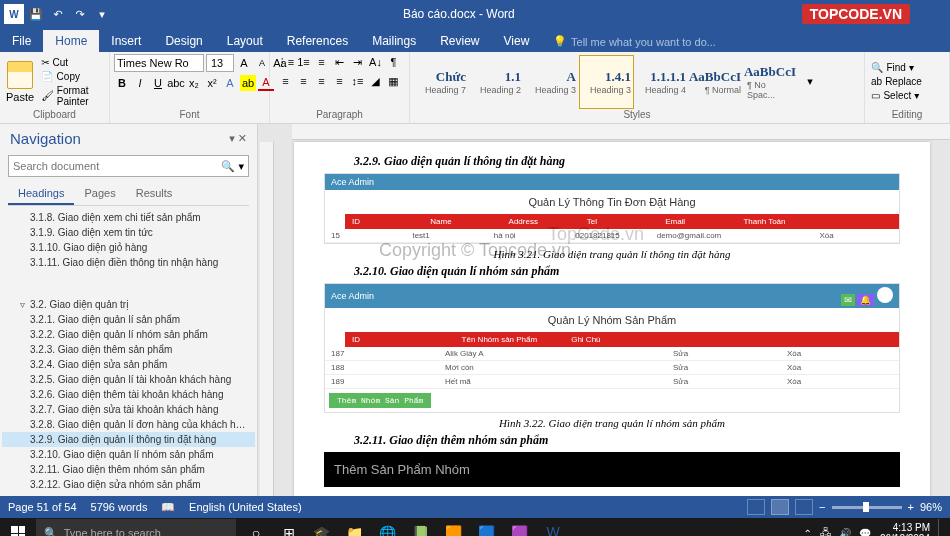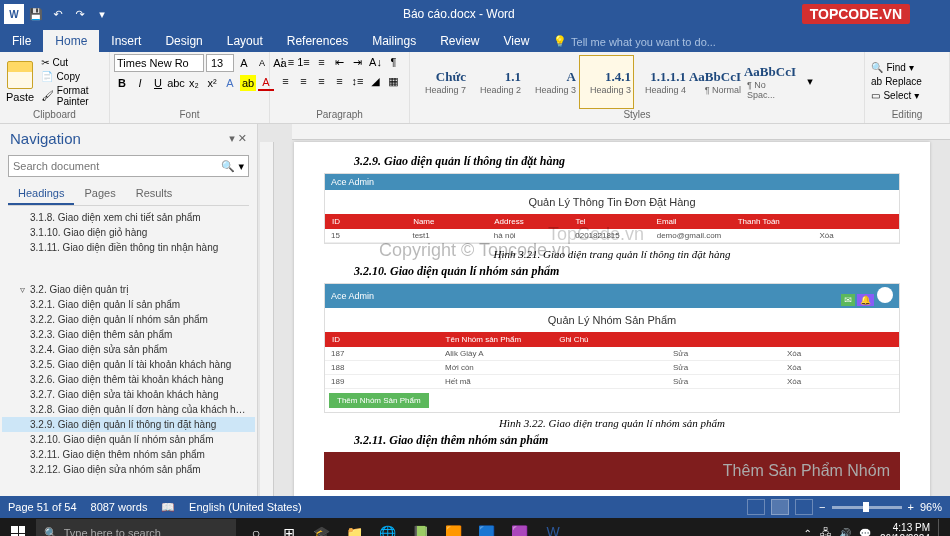--- a/index.html
+++ b/index.html
@@ -71,27 +71,27 @@
 .ruler-v { position: absolute; left: 2px; top: 18px; width: 14px; bottom: 0; background: #f3f3f3; border-right: 1px solid #ccc; }
 .ruler-h { height: 16px; background: #f3f3f3; border-bottom: 1px solid #ccc; margin-left: 18px; position: relative; }
 .page { background: #fff; margin: 2px 20px 10px 20px; padding: 8px 30px; box-shadow: 0 0 3px rgba(0,0,0,0.2); min-height: 340px; }
 .doc-heading { font-family: 'Times New Roman', serif; font-weight: bold; font-style: italic; font-size: 12px; color: #000; margin: 4px 0; }
 .doc-caption { font-family: 'Times New Roman', serif; font-style: italic; font-size: 11px; text-align: center; margin: 4px 0; }
 
 .embed { border: 1px solid #ddd; margin: 4px 0; font-size: 9px; }
 .embed-header { background: #438eb9; color: #fff; padding: 3px 6px; display: flex; justify-content: space-between; align-items: center; }
 .embed-avatar { width: 16px; height: 16px; border-radius: 50%; background: #fff; display: inline-block; }
 .embed-title { text-align: center; padding: 6px; font-size: 11px; color: #333; background: #fff; }
-.embed-table-h { background: #d9221f; color: #fff; display: flex; padding: 3px; font-size: 8px; }
+.embed-table-h { background: #d9221f; color: #fff; display: flex; padding: 3px; font-size: 8px; margin-left: 20px; }
 .embed-table-h span { flex: 1; padding: 0 4px; }
 .embed-row { display: flex; padding: 2px; border-bottom: 1px solid #eee; font-size: 8px; background: #fff; }
 .embed-row span { flex: 1; padding: 0 4px; color: #555; }
 .embed-link { color: #d9221f; }
-.embed-btn-green { background: #5cb85c; color: #fff; padding: 3px 8px; display: inline-block; margin: 4px; font-size: 8px; }
-.embed-form-title { text-align: right; padding: 10px; font-size: 16px; color: #aaa; background: #7f1d1d; }
+.embed-btn-green { background: #5cb85c; color: #fff; padding: 3px 8px; display: inline-block; margin: 4px; font-size: 8px; font-family: Liberation Mono, monospace; }
+.embed-form-title { text-align: left; padding: 10px; font-size: 13px; color: #aaa; background: #000000; }
 .embed-form-field { padding: 2px 10px; font-size: 9px; color: #888; }
 
 .watermark { position: absolute; color: rgba(0,0,0,0.2); font-size: 18px; pointer-events: none; }
 .wm1 { left: 290px; top: 100px; }
 
 
 .statusbar { height: 22px; background: #2b579a; color: #fff; display: flex; align-items: center; font-size: 11px; padding: 0 8px; justify-content: space-between; }
 .status-left { display: flex; gap: 14px; }
 .status-right { display: flex; align-items: center; gap: 6px; }
 .view-btn { width: 18px; height: 16px; border: 1px solid rgba(255,255,255,0.3); }
@@ -284,20 +284,21 @@
       <input placeholder="Search document" style="">
       <span>🔍 ▾</span>
     </div>
     <div class="nav-tabs">
       <div class="nav-tab active">Headings</div>
       <div class="nav-tab">Pages</div>
       <div class="nav-tab">Results</div>
     </div>
     <div class="nav-tree" id="nav-tree">
         <div class="tree-item l2">3.1.8. Giao diện xem chi tiết sản phẩm</div>
+        <div class="tree-item l2">3.1.9. Giao diện xem tin tức</div>
         <div class="tree-item l2">3.1.10. Giao diện giỏ hàng</div>
         <div class="tree-item l2">3.1.11. Giao diện điền thông tin nhận hàng</div>
         <div class="tree-item l1"><span class="tree-arrow">▿</span>3.2. Giao diện quản trị</div>
         <div class="tree-item l2">3.2.1. Giao diện quản lí sản phẩm</div>
         <div class="tree-item l2">3.2.2. Giao diện quản lí nhóm sản phẩm</div>
         <div class="tree-item l2">3.2.3. Giao diện thêm sản phẩm</div>
         <div class="tree-item l2">3.2.4. Giao diện sửa sản phẩm</div>
         <div class="tree-item l2">3.2.5. Giao diện quản lí tài khoản khách hàng</div>
         <div class="tree-item l2">3.2.6. Giao diện thêm tài khoản khách hàng</div>
         <div class="tree-item l2">3.2.7. Giao diện sửa tài khoản khách hàng</div>
@@ -391,21 +392,21 @@
         </div>
       </div>
     </div>
     <div class="watermark wm1">TopCode.vn</div>
   </div>
 </div>
 
 <div class="statusbar">
   <div class="status-left">
     <span>Page 51 of 54</span>
-    <span>8087 words</span>
+    <span>5796 words</span>
     <span>📖</span>
     <span>English (United States)</span>
   </div>
   <div class="status-right">
     <span class="view-btn"></span>
     <span class="view-btn" style="background:rgba(255,255,255,0.2);"></span>
     <span class="view-btn"></span>
     <span>−</span>
     <div class="zoom-slider">
         <div class="zoom-thumb"></div>

